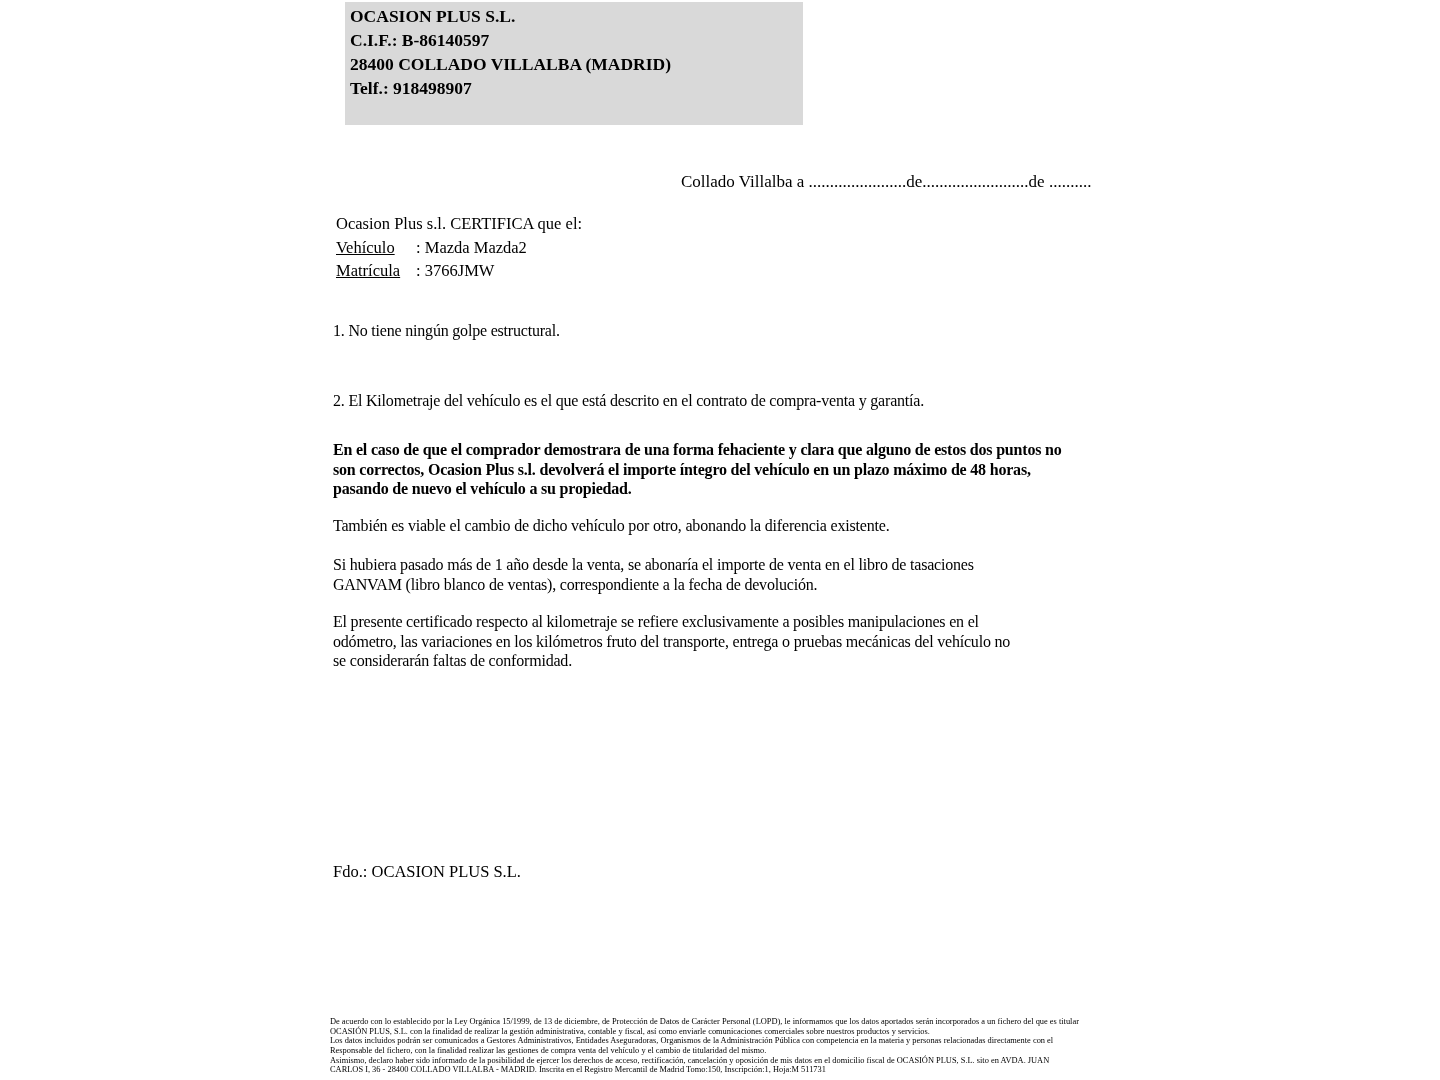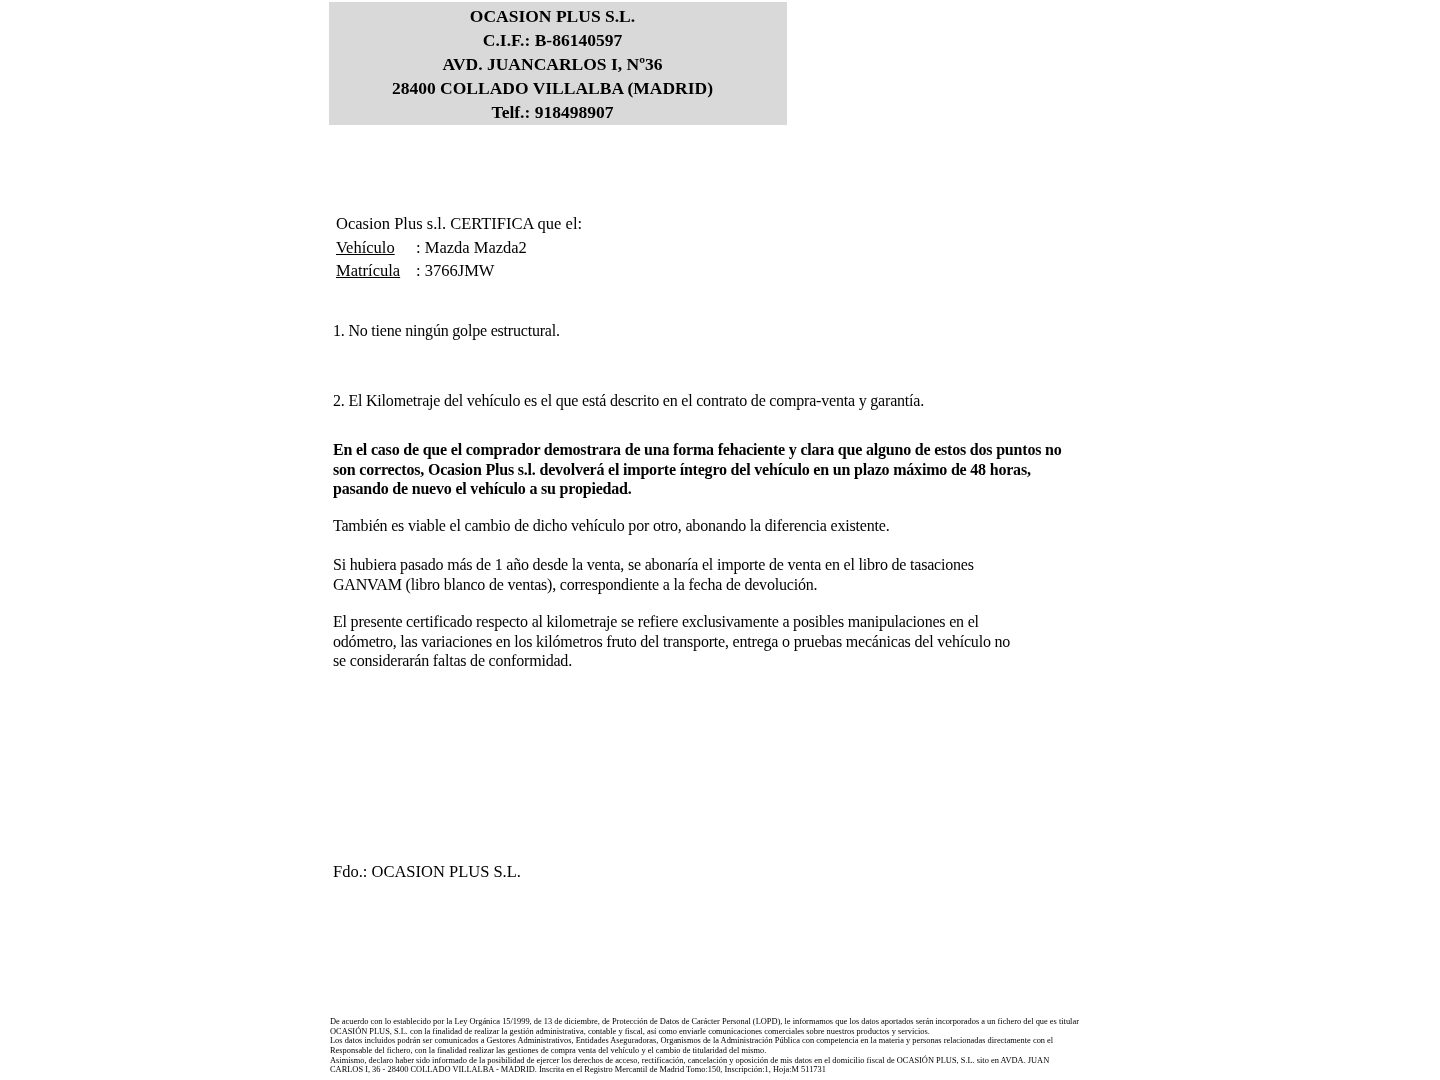--- a/index.html
+++ b/index.html
@@ -11,27 +11,26 @@
     position: relative;
     width: 1440px;
     height: 1080px;
     background: #ffffff;
     font-family: "Liberation Serif", serif;
     color: #000000;
     overflow: hidden;
   }
   .header-box {
     position: absolute;
-    left: 329px;
+    left: 345px;
     top: 2px;
     width: 458px;
     height: 123px;
     box-sizing: border-box;
     padding: 2px 16px 0 5px;
-    text-align: center;
   }
   .header-box div {
     font-weight: bold;
     font-size: 17.5px;
     line-height: 24px;
     white-space: nowrap;
   }
   .date-line {
     position: absolute;
     left: 681px;
@@ -95,25 +94,25 @@
   }
 </style>
 </head>
 <body>
 
 <div class="page">
 
   <div class="header-box" style="background: rgb(217, 217, 217);">
     <div>OCASION PLUS S.L.</div>
     <div>C.I.F.: B-86140597</div>
-    <div>AVD. JUANCARLOS I, Nº36</div>
     <div>28400 COLLADO VILLALBA (MADRID)</div>
     <div>Telf.: 918498907</div>
   </div>
 
+  <div class="date-line">Collado Villalba a .......................de.........................de ..........</div>
 
   <div class="cert-block">
     <div>Ocasion Plus s.l. CERTIFICA que el:</div>
     <div class="cert-field">
       <span class="field-label"><span>Vehículo</span></span><span>: Mazda Mazda2</span>
     </div>
     <div class="cert-field">
       <span class="field-label"><span>Matrícula</span></span><span>: 3766JMW</span>
     </div>
   </div>

